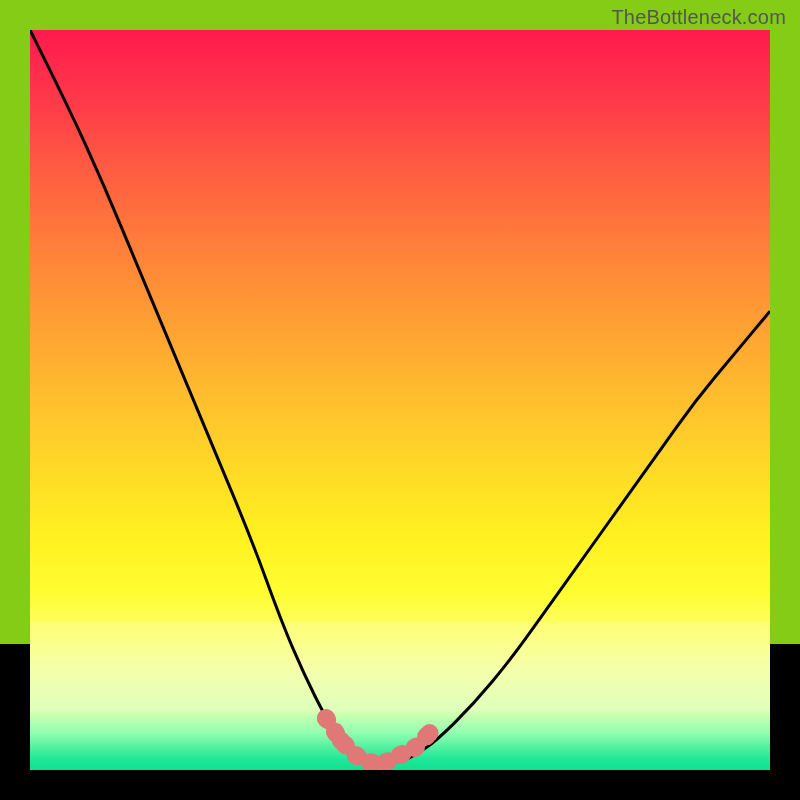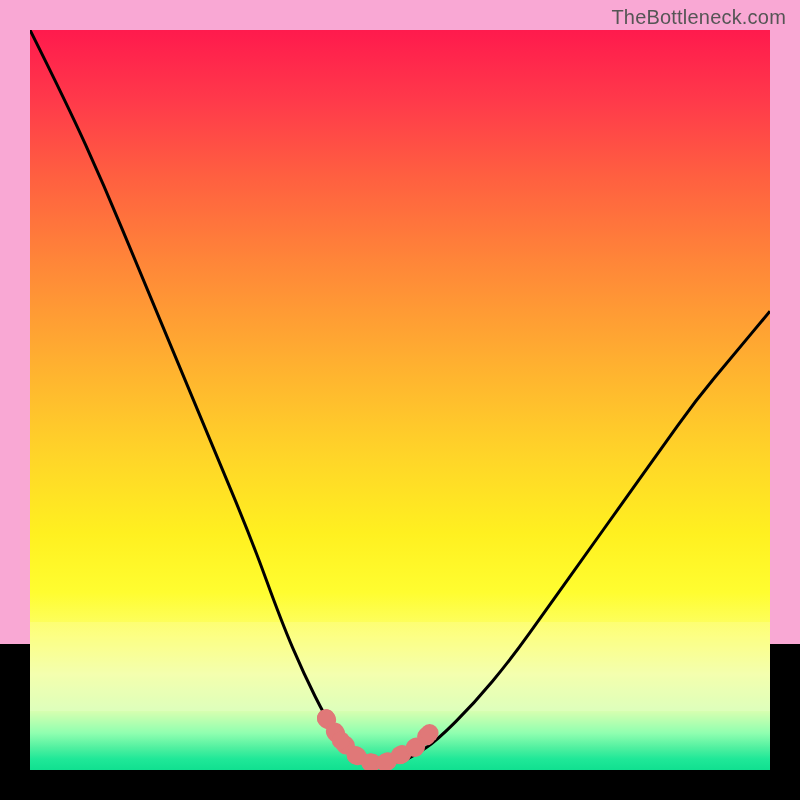--- a/index.html
+++ b/index.html
@@ -10,21 +10,21 @@
     background: #000;
     position: relative;
     font-family: Arial, Helvetica, sans-serif;
   }
   .frame {
     position: absolute;
     top: 0;
     left: 0;
     width: 800px;
     height: 644px;
-    background: #f9a8d4;
+    background: #84cc16;
   }
   .plot-area {
     position: absolute;
     top: 30px;
     left: 30px;
     width: 740px;
     height: 740px;
     overflow: hidden;
   }
   .gradient {

